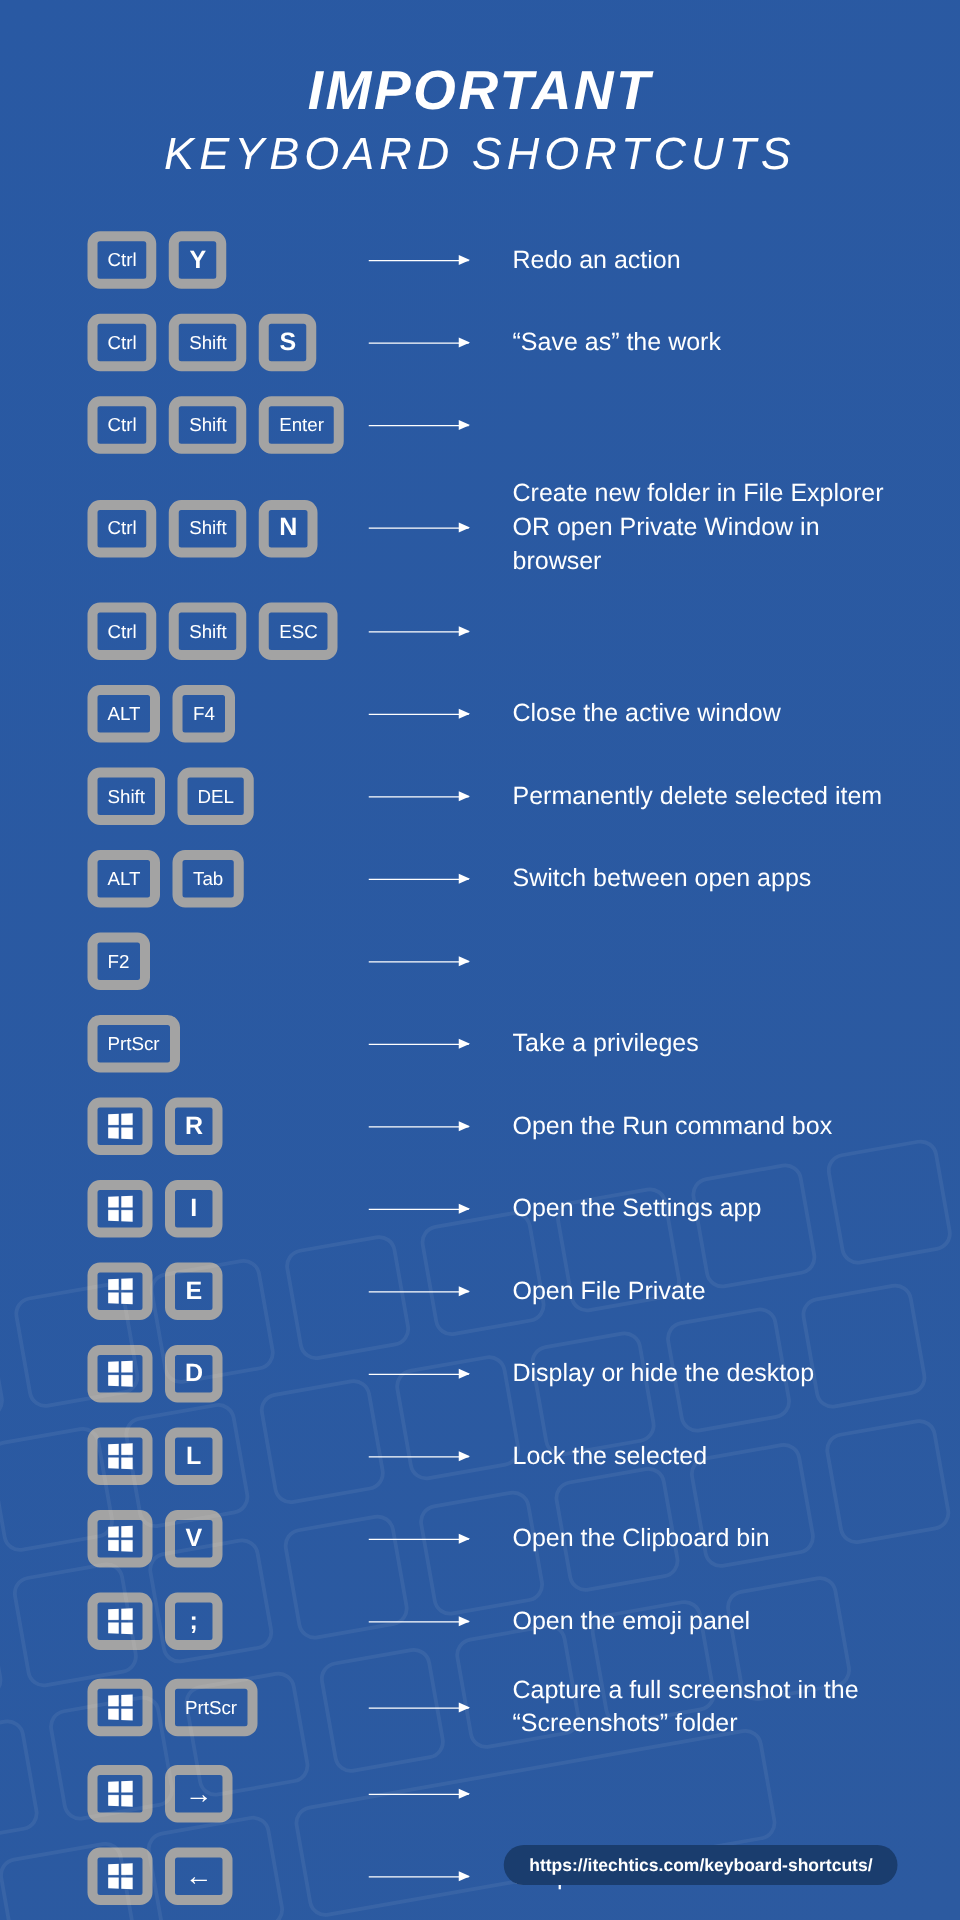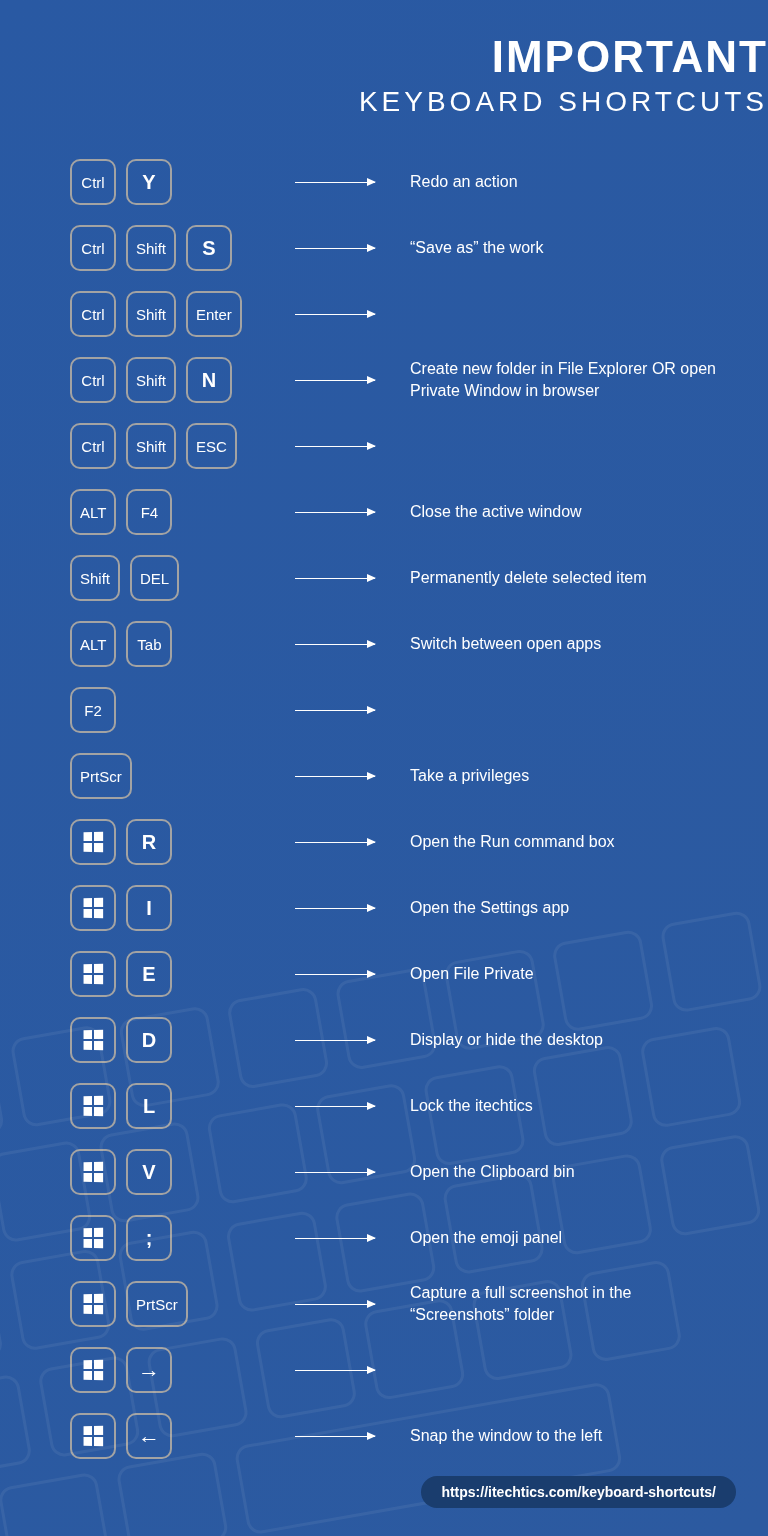--- a/index.html
+++ b/index.html
@@ -7,31 +7,32 @@
       width: 768px;
       height: 1536px;
       background: #2c5aa0;
       background: linear-gradient(135deg, #2959a3 0%, #2c5aa0 100%);
       font-family: Arial, Helvetica, sans-serif;
       color: #fff;
       position: relative;
       overflow: hidden;
     }
     .header {
-      text-align: right;
-      padding-top: 32px;
+      text-align: center;
+      padding-top: 48px;
       padding-bottom: 40px;
+      font-style: italic;
     }
     .title1 {
       font-size: 44px;
       font-weight: 900;
       letter-spacing: 2px;
     }
     .title2 {
-      font-size: 28px;
+      font-size: 36px;
       font-weight: 400;
       letter-spacing: 4px;
       margin-top: 4px;
     }
     .content {
       padding-left: 70px;
       padding-right: 50px;
     }
     .row {
       display: flex;
@@ -39,21 +40,21 @@
       margin-bottom: 18px;
       min-height: 48px;
     }
     .keys {
       display: flex;
       align-items: center;
       gap: 10px;
       min-width: 210px;
     }
     .key {
-      border: 2px solid #a3a3a3;
+      border: 8px solid #a3a3a3;
       border-radius: 10px;
       height: 46px;
       min-width: 46px;
       padding: 0 8px;
       display: flex;
       align-items: center;
       justify-content: center;
       font-size: 15px;
       font-weight: 500;
     }
@@ -89,29 +90,29 @@
     .arrow-line::after {
       content: "";
       position: absolute;
       right: -1px;
       top: -4px;
       border-left: 9px solid #fff;
       border-top: 4.5px solid transparent;
       border-bottom: 4.5px solid transparent;
     }
     .desc {
-      font-size: 16px;
+      font-size: 20px;
       line-height: 1.35;
       flex: 1;
       padding-left: 20px;
     }
     .footer {
       position: absolute;
       bottom: 28px;
-      right: 32px;
+      right: 50px;
       background: #1a3d6e;
       border-radius: 20px;
       padding: 8px 20px;
       font-size: 14px;
       font-weight: 600;
     }
     .key-arrow-icon {
       font-size: 22px;
       line-height: 1;
     }
@@ -354,21 +355,21 @@
             <span></span>
             <span></span>
             <span></span>
           </div>
         </div>
         <div class="key big">L</div>
       </div>
       <div class="arrow-container">
         <div class="arrow-line"></div>
       </div>
-      <div class="desc">Lock the itechtics</div>
+      <div class="desc">Lock the selected</div>
     </div>
     <div class="row">
       <div class="keys">
         <div class="key">
           <div class="winicon">
             <span></span>
             <span></span>
             <span></span>
             <span></span>
           </div>

